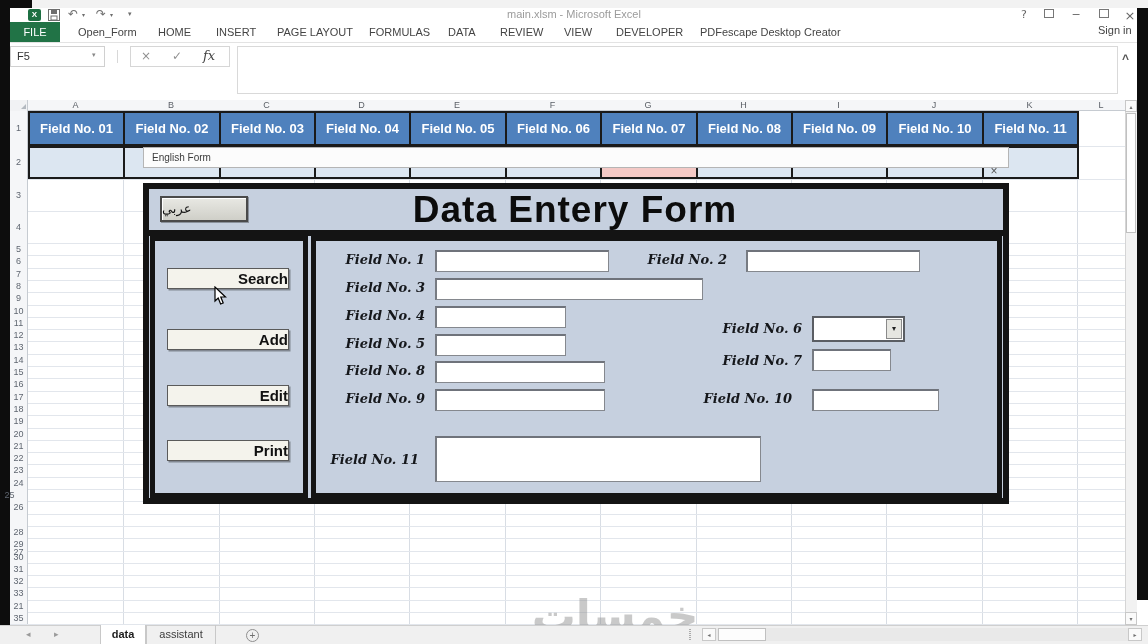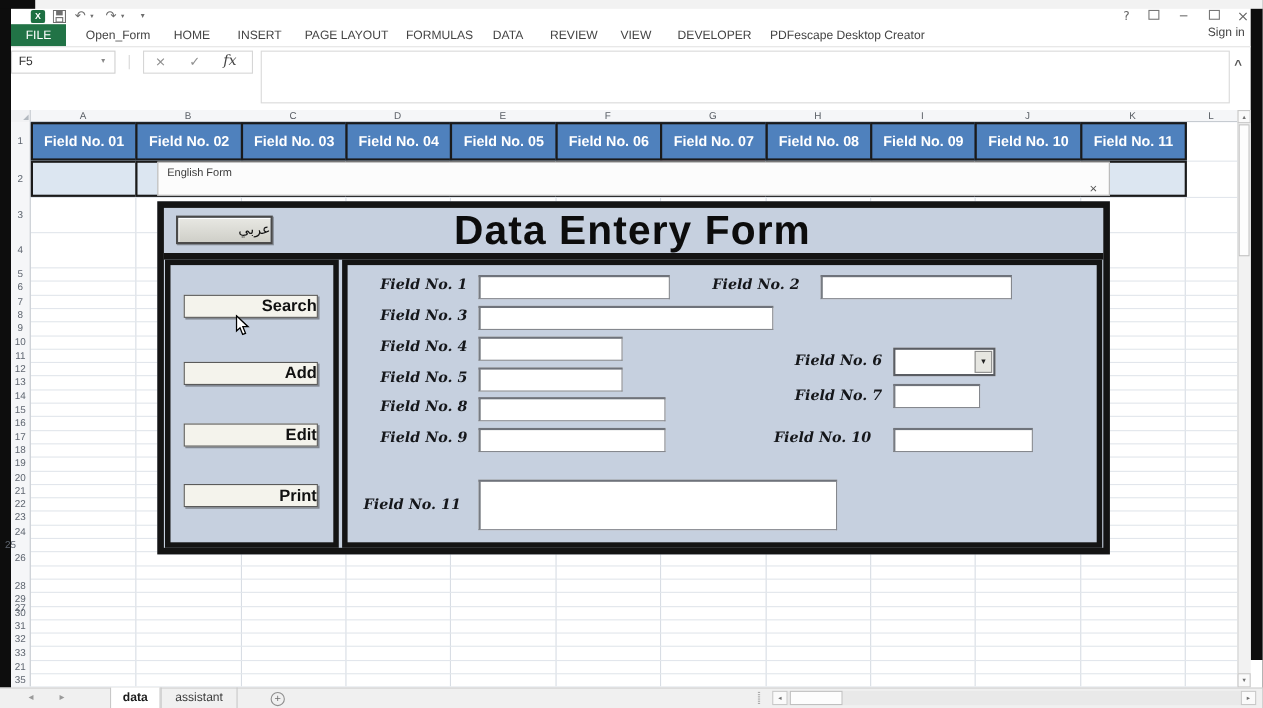--- a/index.html
+++ b/index.html
@@ -32,21 +32,21 @@
   .sbtn{background:#fafafa;border:1px solid #c8c8c8;text-align:center;font-family:"DejaVu Sans",sans-serif;color:#707070}
   .sthumb{background:#fdfdfd;border:1px solid #c0c0c0}
   
   .uf-titlebar{background:#fcfcfc;border:1px solid #b5b5b5;font-size:10px;color:#3c3c3c;line-height:19px;padding-left:8px}
   .uf-body{background:#c6d0df;border:6px solid #141414}
   .uf-title{font-size:37px;font-weight:800;letter-spacing:1px;color:#0c0c0c;text-align:center;line-height:42px;
             font-family:"Liberation Sans",sans-serif}
   .panel{border:5px solid #141414}
   .arbtn{background:linear-gradient(#e8e8e3,#cfcfc8);border:2px solid #4a4a4a;
          box-shadow:inset 1px 1px 0 #fff, 1px 1px 0 rgba(0,0,0,.3);
-         font-family:Liberation Sans, sans-serif;font-size:13px;color:#111;text-align:right;line-height:22px}
+         font-family:Liberation Sans, sans-serif;font-size:13px;color:#111;text-align:left;line-height:22px}
   .ufbtn{background:#f4f3ec;border:1px solid #5a5a5a;box-shadow:1.5px 1.5px 0 rgba(0,0,0,.35);
          font-weight:bold;font-size:15px;color:#111;text-align:right}
   .flabel{font-family:"DejaVu Serif",serif;font-style:italic;font-weight:bold;font-size:13px;color:#15171b;text-align:right}
   .tbox{background:#fff;border:1px solid #85888e;border-top:2px solid #6f737b;border-left:2px solid #777b82}
   .combobtn{position:absolute;top:1px;bottom:1px;right:1px;width:16px;background:#e6e6e1;border:1px solid #8a8a8a;
             text-align:center;font-size:8px;line-height:18px;color:#222;font-family:"DejaVu Sans",sans-serif}
   
   .tabstrip{background:#f0f0f0;border-top:1px solid #cfcfcf}
   .shtab{font-size:11px;text-align:center;line-height:18px}
   .watermark{font-family:"DejaVu Sans",sans-serif;font-weight:bold;font-size:44px;color:#8f8f8f;opacity:.48;
@@ -66,20 +66,21 @@
   <svg class="abs" style="left:48px;top:9px" width="12" height="12" viewBox="0 0 12 12">
       <rect x="0.5" y="0.5" width="11" height="11" fill="none" stroke="#6e6e6e"></rect>
       <rect x="3" y="1" width="6" height="4" fill="#6e6e6e"></rect>
       <rect x="3" y="7" width="6" height="4" fill="none" stroke="#6e6e6e"></rect>
     </svg>
   <span class="abs glyph" style="left:68px;top:7px;font-size:12px">↶</span>
   <span class="abs glyph" style="left:82px;top:11px;font-size:6px">▾</span>
   <span class="abs glyph" style="left:96px;top:7px;font-size:12px">↷</span>
   <span class="abs glyph" style="left:110px;top:11px;font-size:6px">▾</span>
   <span class="abs glyph" style="left:128px;top:10px;font-size:7px">▾</span>
+  <div class="abs apptitle" style="left:349px;top:8px;width:450px">main.xlsm - Microsoft Excel</div>
   <div class="abs winctl" style="left:1016px;top:8px;width:16px">?</div>
   <div class="abs winbox" style="left:1044px;top:9px"></div>
   <div class="abs winctl" style="left:1068px;top:8px;width:16px">─</div>
   <div class="abs winbox" style="left:1099px;top:9px"></div>
   <div class="abs winctl" style="left:1122px;top:8px;width:16px;font-size:13px">×</div>
 
   <div class="abs filetab" style="left:10px;top:22px;width:50px;height:20px">FILE</div>
   <div id="ribbon-tabs">
       <div class="rtab" style="position: absolute; left: 78px; top: 22px; height: 20px;">Open_Form</div>
       <div class="rtab" style="position: absolute; left: 158px; top: 22px; height: 20px;">HOME</div>
@@ -233,22 +234,23 @@
       <div class="dcell" style="position: absolute; left: 886px; top: 146px; width: 98px; height: 33px; background: rgb(220, 230, 241);"></div>
       <div class="hcell" style="position: absolute; left: 982px; top: 111px; width: 97px; height: 35px; background: rgb(79, 129, 189); color: rgb(255, 255, 255); line-height: 31px;">Field No. 11</div>
       <div class="dcell" style="position: absolute; left: 982px; top: 146px; width: 97px; height: 33px; background: rgb(220, 230, 241);"></div>
     </div>
 
   <div class="abs sbar" style="left:1125px;top:100px;width:12px;height:525px;border-left:1px solid #d5d5d5"></div>
   <div class="abs sbtn" style="left:1125px;top:100px;width:12px;height:12px;font-size:6px;line-height:11px">▴</div>
   <div class="abs sthumb" style="left:1126px;top:113px;width:10px;height:120px"></div>
   <div class="abs sbtn" style="left:1125px;top:612px;width:12px;height:13px;font-size:6px;line-height:12px">▾</div>
 
-
-  <div class="abs uf-titlebar" style="left:143px;top:147px;width:866px;height:31px">English Form</div>
+  <div class="abs watermark" style="left:470px;top:590px;width:290px">خمسات</div>
+
+  <div class="abs uf-titlebar" style="left:143px;top:147px;width:866px;height:21px">English Form</div>
   <div class="abs" style="left:986px;top:164px;width:16px;font-size:12px;color:#555;text-align:center">×</div>
   <div class="abs uf-body" style="left:143px;top:183px;width:866px;height:321px"></div>
   <div class="abs arbtn" style="left:160px;top:196px;width:88px;height:26px">عربي</div>
   <div class="abs uf-title" style="left:260px;top:189px;width:630px;height:42px">Data Entery Form</div>
   <div class="abs" style="left:149px;top:230px;width:854px;height:6px;background:#141414"></div>
   <div class="abs panel" style="left:150px;top:236px;width:158px;height:262px"></div>
   <div class="abs panel" style="left:311px;top:236px;width:691px;height:262px"></div>
   <div id="form-buttons">
       <div class="ufbtn" style="position: absolute; left: 167px; top: 268px; width: 122px; height: 21px; line-height: 19px; z-index: 12;">Search</div>
       <div class="ufbtn" style="position: absolute; left: 167px; top: 329px; width: 122px; height: 21px; line-height: 19px; z-index: 12;">Add</div>

